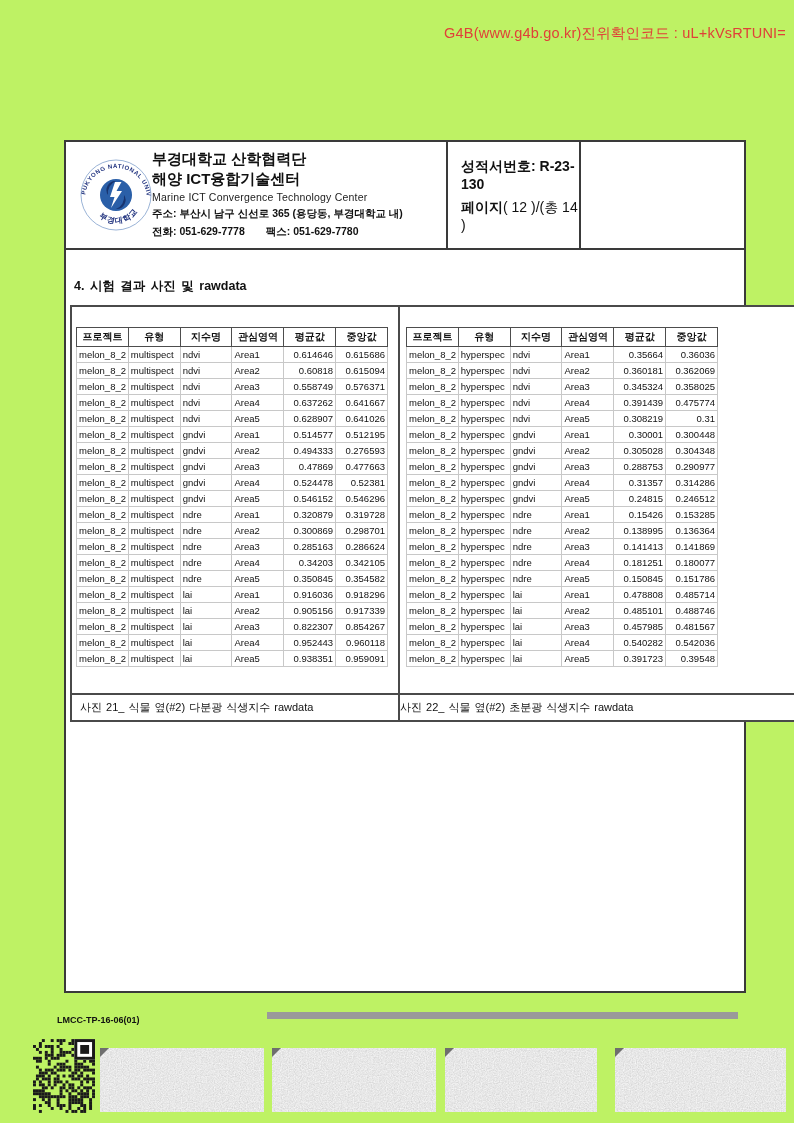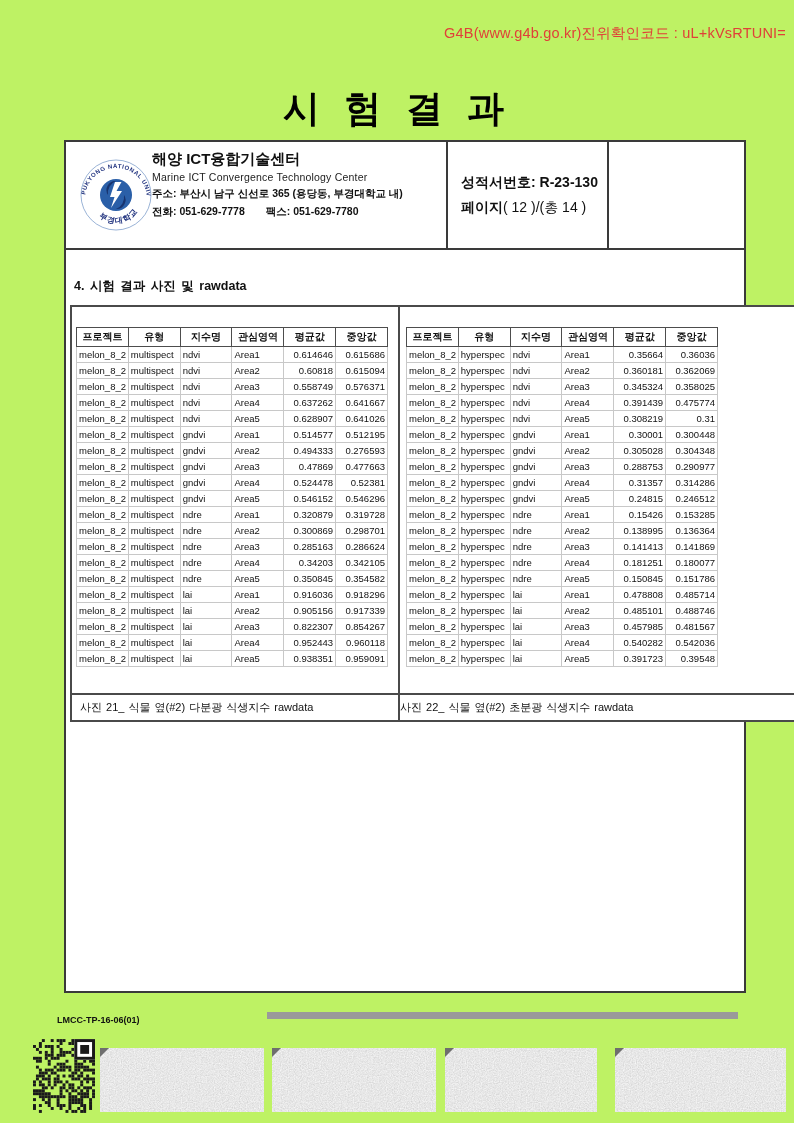--- a/index.html
+++ b/index.html
@@ -9,21 +9,21 @@
 
   .verify-line { position:absolute; top:24px; right:8px; font-size:14.5px; color:#e04038; letter-spacing:0.2px; }
 
   .doc-title { position:absolute; top:84px; left:0; width:100%; text-align:center;
                font-size:37px; font-weight:bold; letter-spacing:7px; color:#000; }
 
   
   .header-box { position:absolute; left:64px; top:140px; width:682px; height:110px;
                 border:2px solid #3a3a3a; display:flex; background:#fff; }
   .hb-cell1 { width:380px; position:relative; }
-  .hb-cell2 { width:161px; border-left:2px solid #3a3a3a; display:flex; flex-direction:column;
+  .hb-cell2 { width:133px; border-left:2px solid #3a3a3a; display:flex; flex-direction:column;
               justify-content:center; padding-left:13px; gap:7px; }
   .hb-cell3 { flex:1; border-left:2px solid #3a3a3a; }
   .logo-wrap { position:absolute; left:12px; top:15px; width:76px; height:76px; }
   .org-info { position:absolute; left:86px; top:7px; }
   .org-line1 { font-size:15px; font-weight:bold; line-height:1.35; }
   .org-line2 { font-size:15px; font-weight:bold; line-height:1.3; }
   .org-en   { font-size:10.5px; color:#222; margin-top:2px; letter-spacing:0.2px; }
   .org-addr { font-size:10.5px; font-weight:bold; margin-top:4px; }
   .org-tel  { font-size:10.5px; font-weight:bold; margin-top:4px; }
   .org-tel .fax { margin-left:18px; }
@@ -73,21 +73,20 @@
                   border-top:9px solid #6e6e6e; border-right:9px solid transparent; }
   .sc-1 { left:100px; } .sc-2 { left:272px; } .sc-3 { left:445px; } .sc-4 { left:615px; }
 </style>
 </head>
 <body>
 
 <div class="page">
 
   <div class="verify-line">G4B(www.g4b.go.kr)진위확인코드 : uL+kVsRTUNI=</div>
 
-  <div class="doc-title">시 험 결 과</div>
 
   <div class="header-box">
     <div class="hb-cell1">
       <div class="logo-wrap">
         <svg width="76" height="76" viewBox="0 0 76 76">
           <circle cx="38" cy="38" r="36" fill="#ffffff"></circle>
           <circle cx="38" cy="38" r="35" fill="none" stroke="#2a5fa8" stroke-width="0.8" opacity="0.6"></circle>
           <defs>
             <path id="arcTop" d="M 7,42 A 31,31 0 1 1 69,42"></path>
             <path id="arcBot" d="M 15,51 A 25,25 0 0 0 61,51"></path>
@@ -98,20 +97,21 @@
           <text font-size="8" font-weight="bold" fill="#21337f" letter-spacing="1" font-family="Liberation Sans, sans-serif">
             <textPath href="#arcBot" startOffset="18%">부경대학교</textPath>
           </text>
           <circle cx="38" cy="38" r="16" fill="#2a5fa8"></circle>
           <path d="M 30,38 A 9,9 0 0 1 38,24 A 13,13 0 0 0 30,38 Z" fill="#17336e"></path>
           <path d="M 46,38 A 9,9 0 0 1 38,52 A 13,13 0 0 0 46,38 Z" fill="#17336e"></path>
           <path d="M 37,25 L 32,40 L 36.5,40 L 33,51 L 44,34 L 38.5,34 L 43.5,25 Z" fill="#ffffff"></path>
         </svg>
       </div>
       <div class="org-info">
+        <div class="org-line1">부경대학교 산학협력단</div>
         <div class="org-line2">해양 ICT융합기술센터</div>
         <div class="org-en">Marine ICT Convergence Technology Center</div>
         <div class="org-addr">주소: 부산시 남구 신선로 365 (용당동, 부경대학교 내)</div>
         <div class="org-tel">
           <span>전화: 051-629-7778</span>
           <span class="fax">팩스: 051-629-7780</span>
         </div>
       </div>
     </div>
     <div class="hb-cell2">

